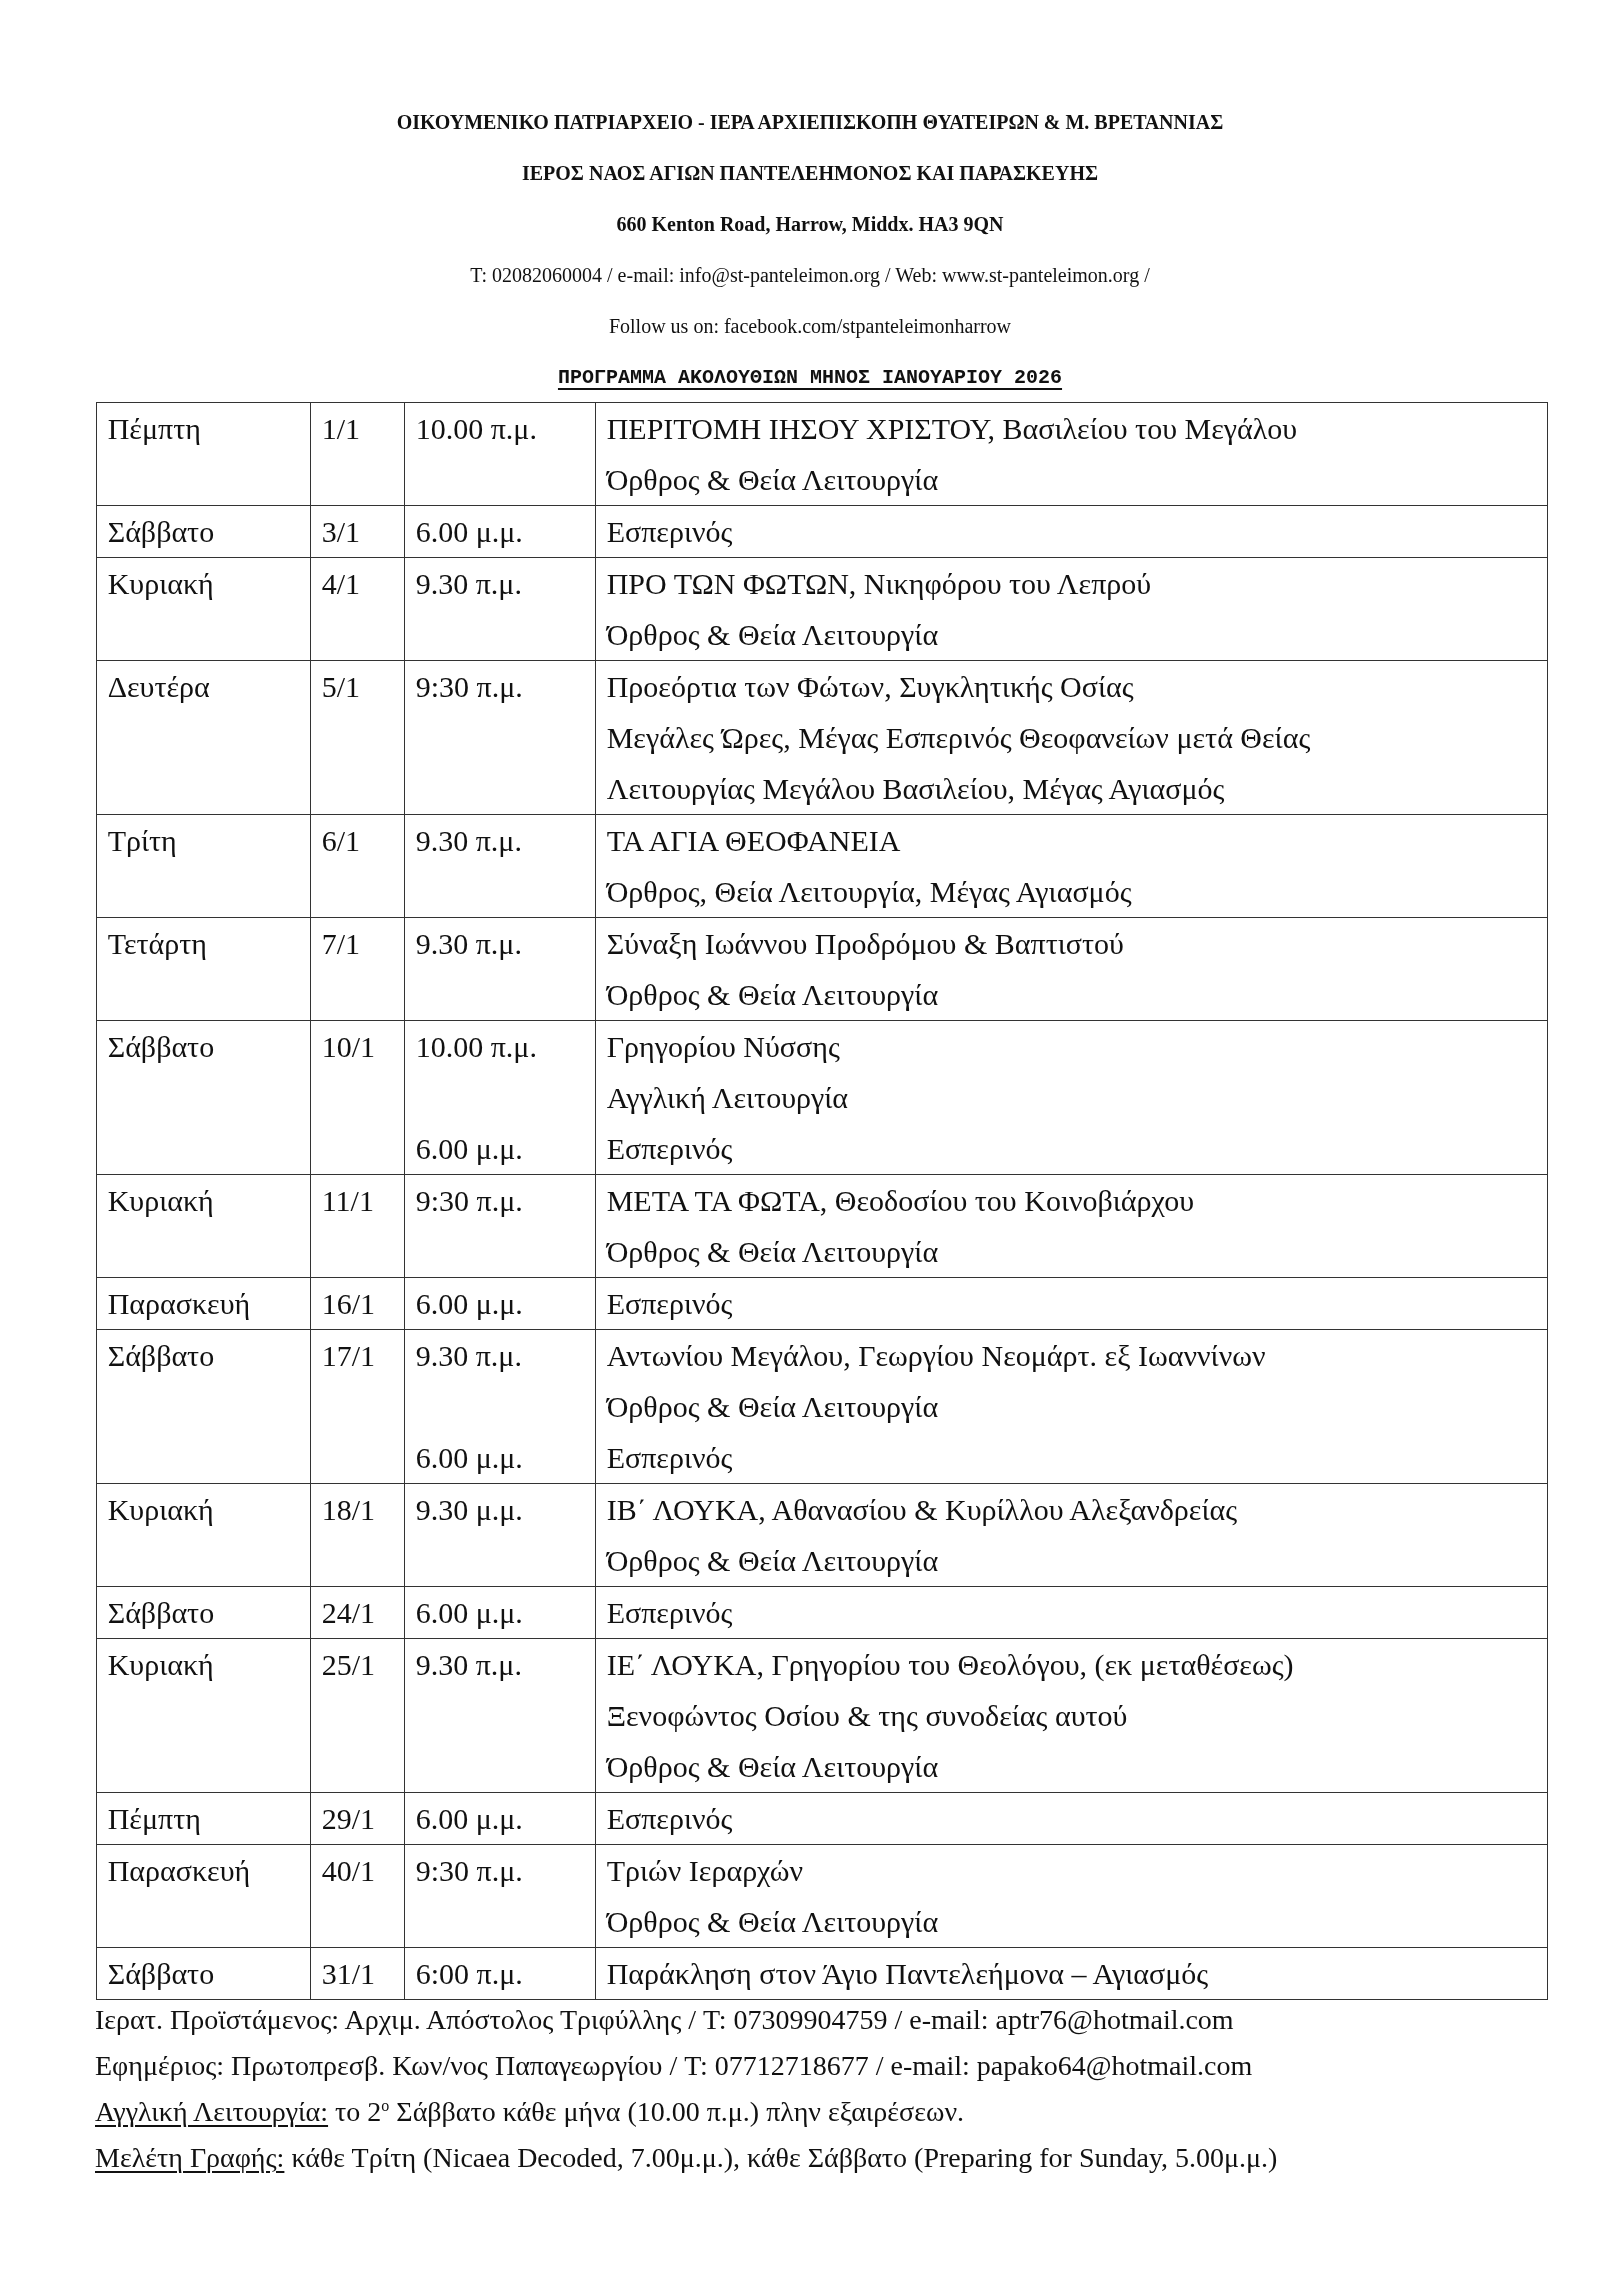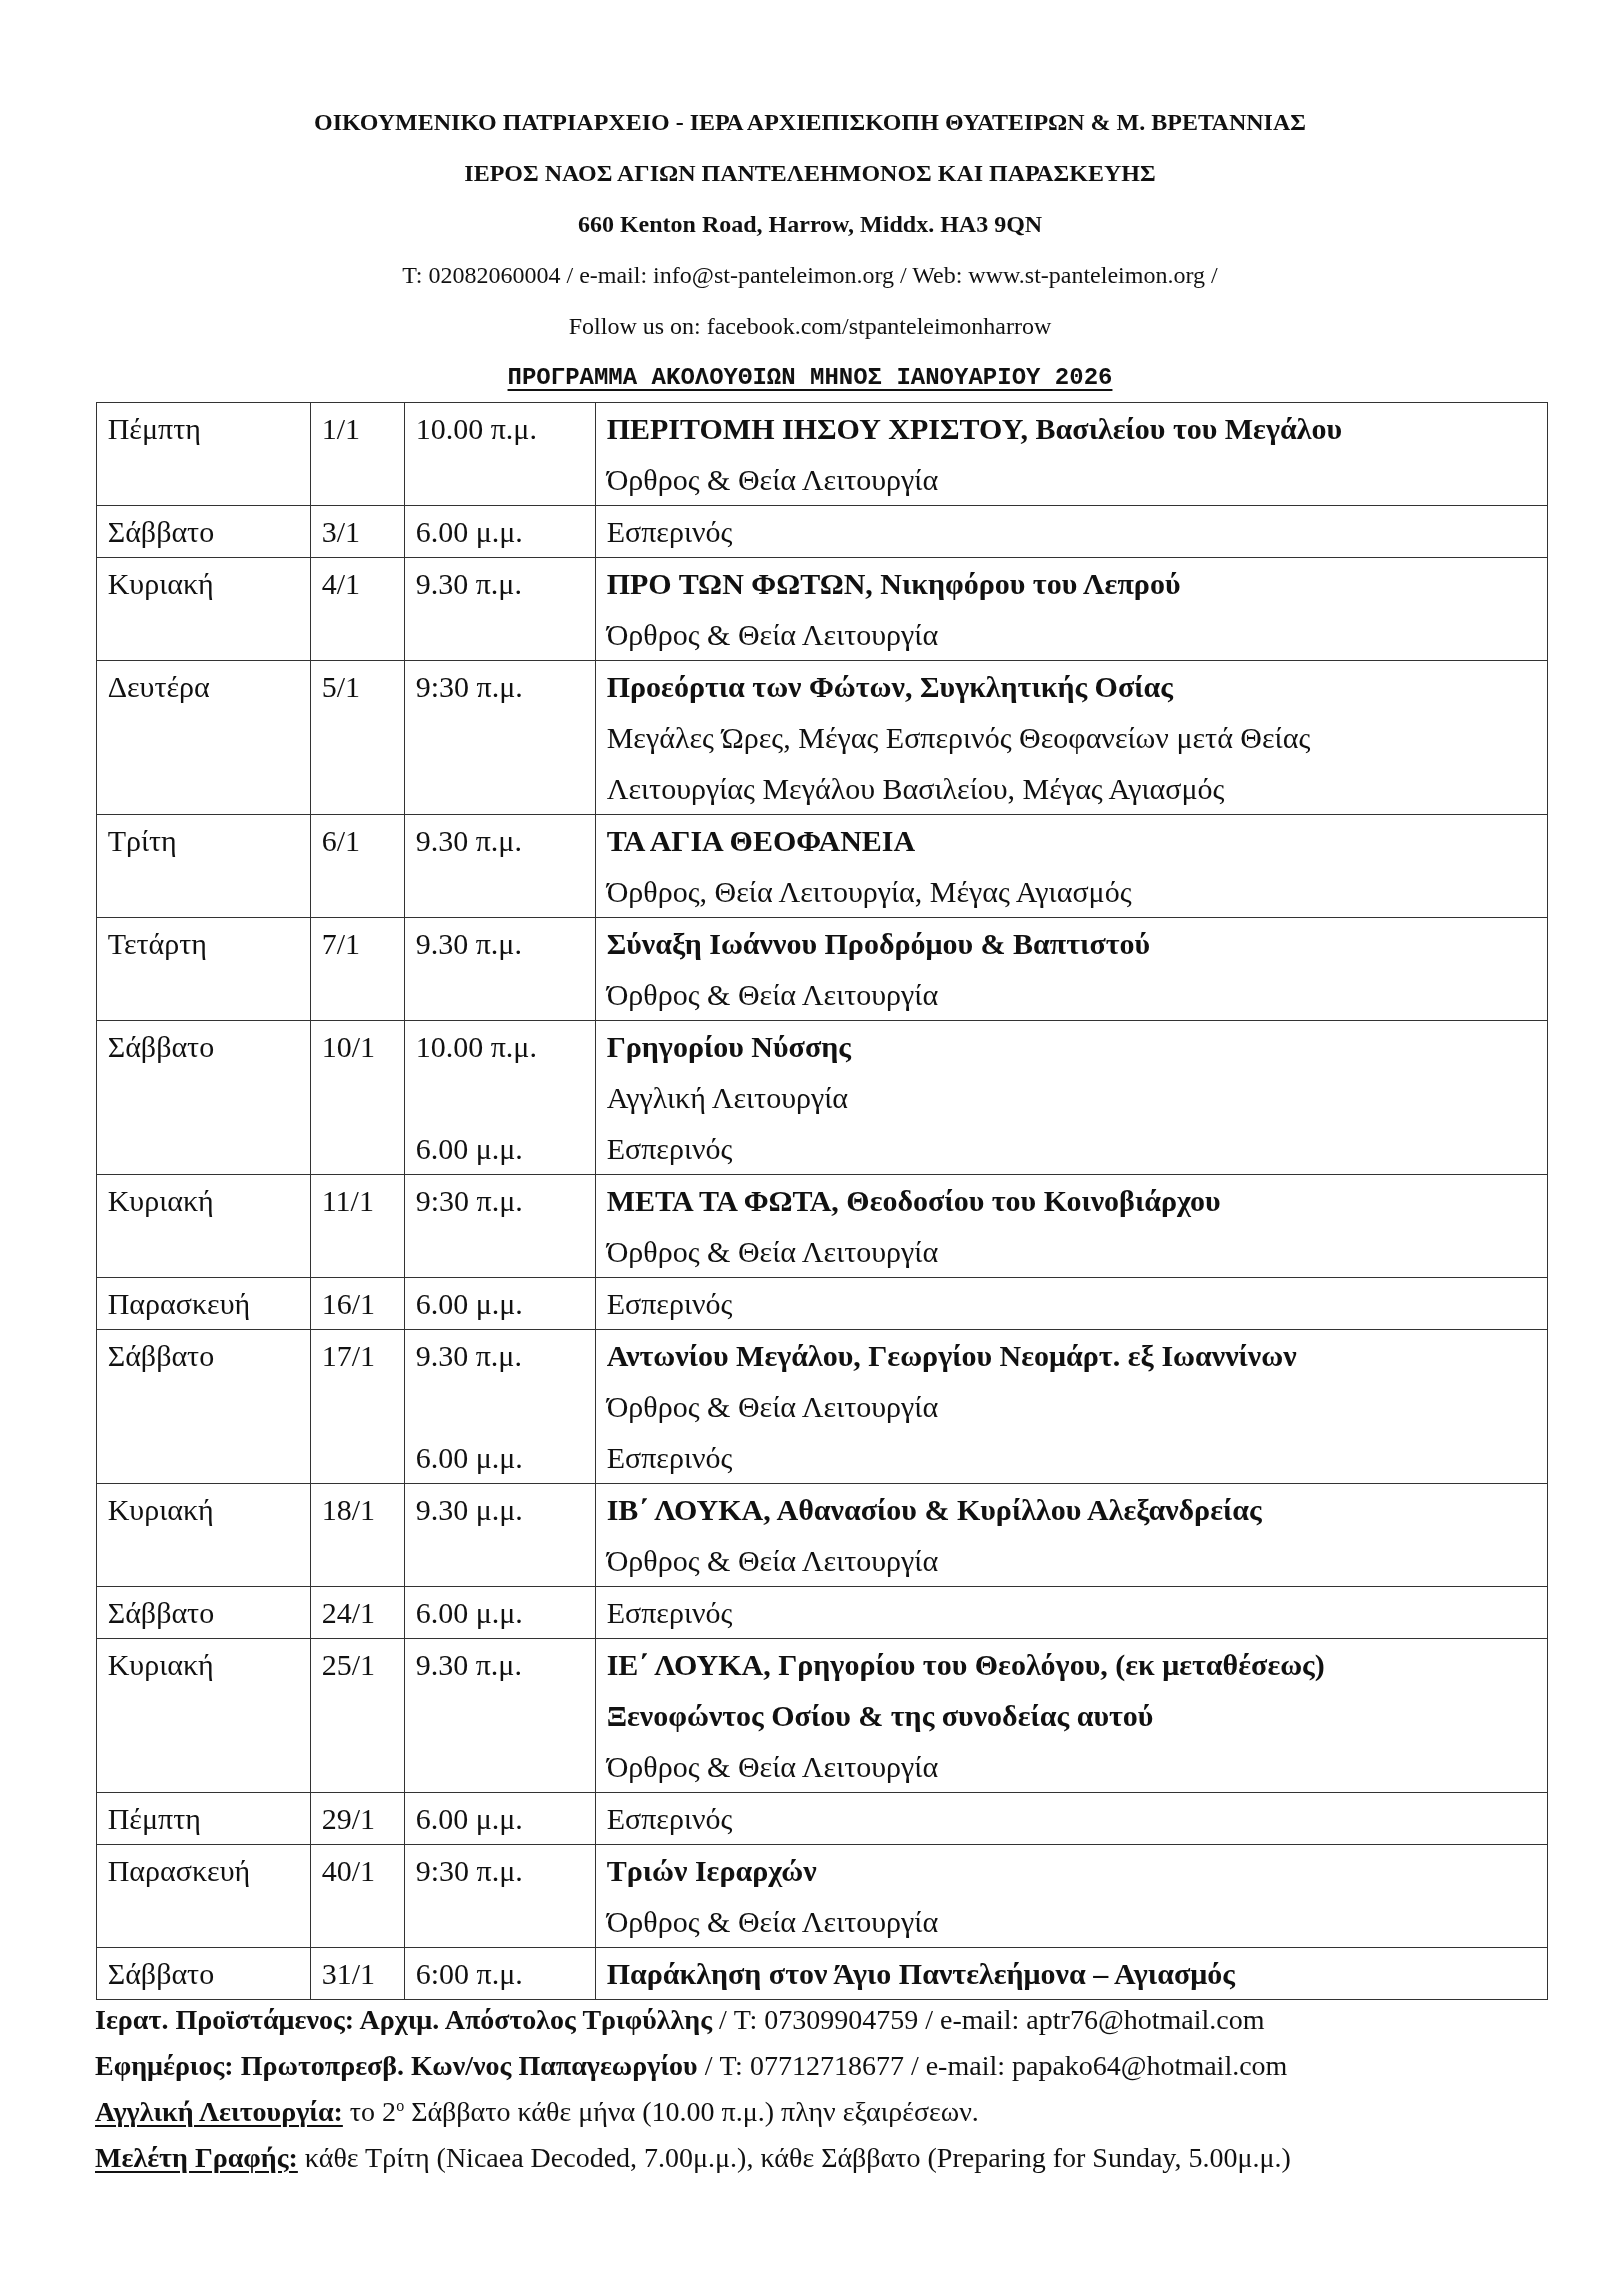--- a/index.html
+++ b/index.html
@@ -1,30 +1,30 @@
 <!DOCTYPE html>
 <html style="font-size:14.3px"><head>
 <meta charset="utf-8">
 <style>
   html, body { margin: 0; padding: 0; background: #ffffff; }
   body { width: 1620px; height: 2293px; position: relative; overflow: hidden;
          font-family: "Liberation Serif", "DejaVu Serif", serif; color: #111; }
   .header { position: absolute; left: 0; top: 97px; width: 1620px; text-align: center; }
-  .header .line { height: 51px; line-height: 51px; font-size: 24px; white-space: nowrap; }
+  .header .line { height: 51px; line-height: 51px; font-size: 20px; white-space: nowrap; }
   .header .bold { font-weight: bold; }
   .header .underline { text-decoration: underline; text-underline-offset: 4.5px; text-decoration-thickness: 1.8px; font-family: Liberation Mono, monospace; }
   table.schedule { position: absolute; left: 96px; top: 402px; width: 1451px;
          border-collapse: collapse; table-layout: fixed; font-size: 30px; }
   table.schedule td { border: 1.8px solid #333; vertical-align: top; padding: 0 0 0 10.7px; }
   table.schedule col.c-day { width: 214px; }
   table.schedule col.c-date { width: 94px; }
   table.schedule col.c-time { width: 191px; }
   table.schedule col.c-svc { width: 952px; }
   .cell-line { height: 51px; line-height: 51px; white-space: nowrap; }
-  .b { font-weight: bold; }
+  .b { font-weight: normal; }
   .footer { position: absolute; left: 95px; top: 1997px; font-size: 28px; }
   .footer .fline { height: 46px; line-height: 46px; white-space: nowrap; }
   .footer .u { text-decoration: underline; text-underline-offset: 3.6px; text-decoration-thickness: 1.8px; }
   sup { font-size: 16px; line-height: 0; }
 </style>
 </head>
 <body>
 
 <div class="header">
   <div class="line bold">ΟΙΚΟΥΜΕΝΙΚΟ ΠΑΤΡΙΑΡΧΕΙΟ - ΙΕΡΑ ΑΡΧΙΕΠΙΣΚΟΠΗ ΘΥΑΤΕΙΡΩΝ &amp; Μ. ΒΡΕΤΑΝΝΙΑΣ</div>

